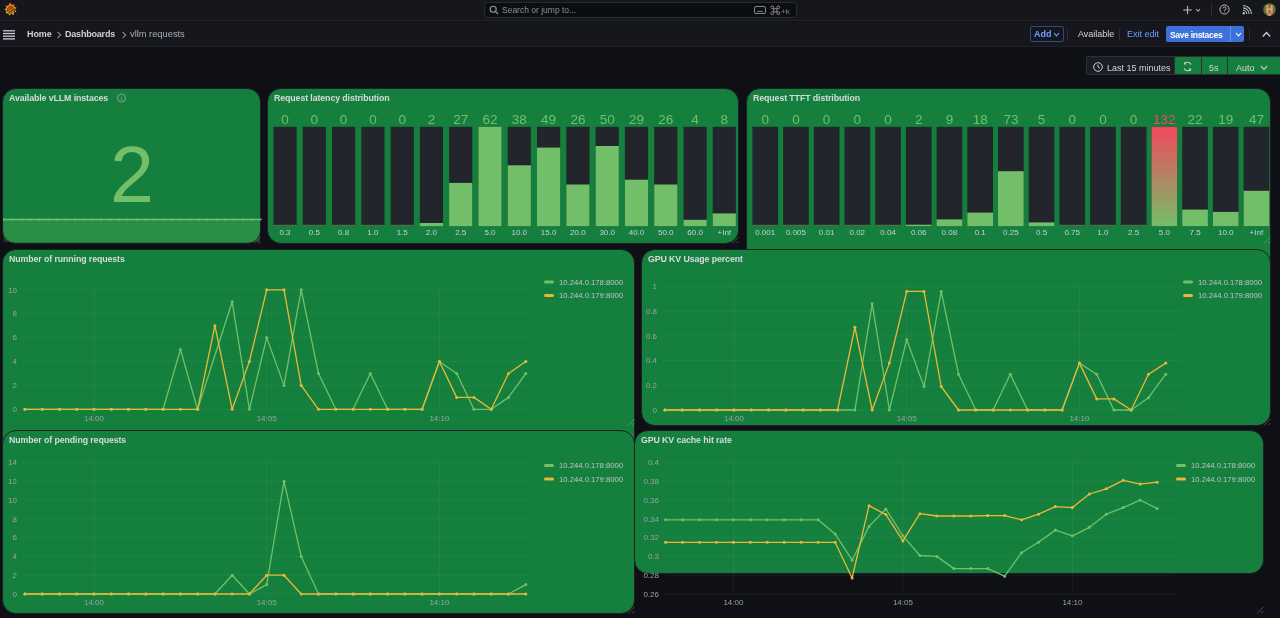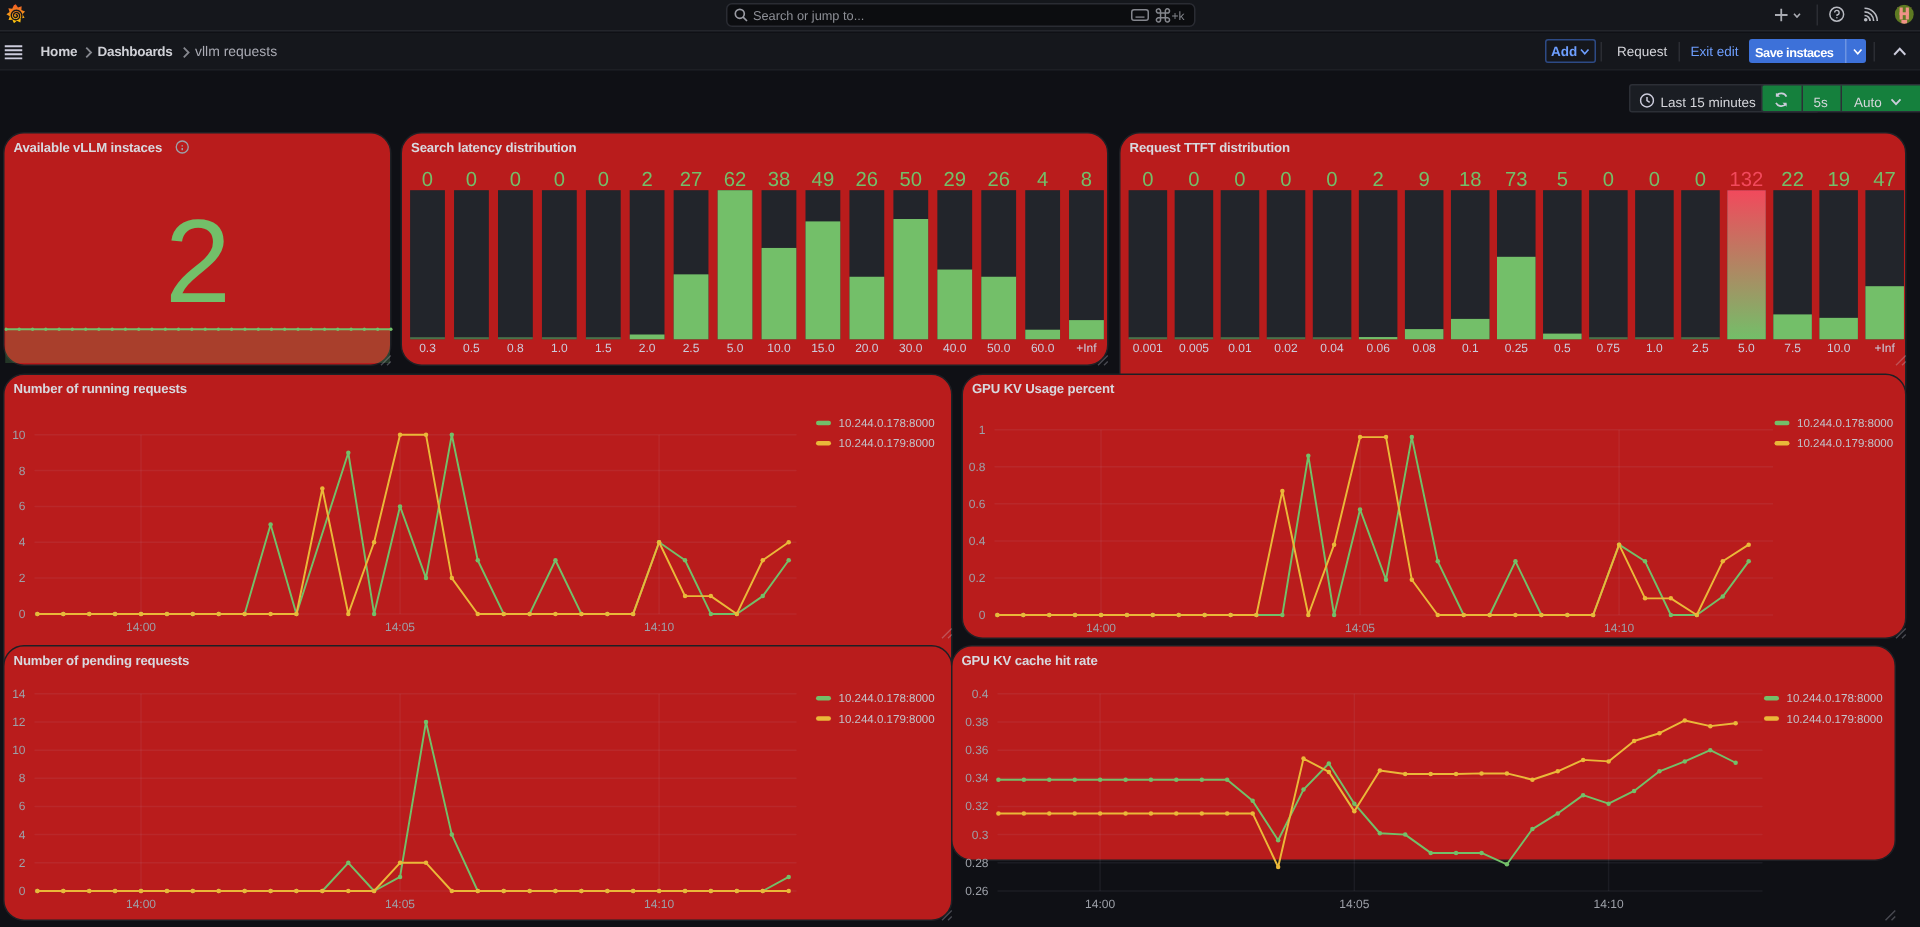--- a/index.html
+++ b/index.html
@@ -1,15 +1,15 @@
 <!DOCTYPE html>
 <html><head><meta charset="utf-8"><style>
 *{margin:0;padding:0;box-sizing:border-box}
 html,body{width:1280px;height:618px;overflow:hidden;background:#0f1015;font-family:"Liberation Sans",sans-serif}
-.panel{position:absolute;background:#b91c1c;border:1px solid #1e2025;border-radius:14px}
+.panel{position:absolute;background:#15803d;border:1px solid #1e2025;border-radius:14px}
 .ptitle{position:absolute;left:6px;top:3.5px;font-size:8.8px;font-weight:bold;color:#d8d9df;letter-spacing:-0.1px;white-space:nowrap}
 .abs{position:absolute}
 </style></head><body>
 
 <div class="abs" style="left:0;top:0;width:1280px;height:20.5px;background:#15171c;border-bottom:1px solid #23252b">
 <svg class="abs" style="left:3px;top:1.5px" width="15" height="16" viewBox="0 0 24 24">
 <defs>
         <linearGradient id="glog" x1="0" y1="0" x2="0" y2="1">
           <stop offset="0" stop-color="#F05A28"></stop>
           <stop offset="1" stop-color="#FBCA0A"></stop>
@@ -86,21 +86,21 @@
     </svg>
 <div class="abs" style="left:130px;top:7px;font-size:9.3px;color:#abacb5">vllm requests</div>
 <div class="abs" style="left:1030px;top:4.5px;width:34px;height:16px;border:1px solid #2d4a85;border-radius:2px"></div>
 <span class="abs" style="left:1067px;top:6px;width:1px;height:13px;background:#2b2d33"></span>
 <span class="abs" style="left:1119px;top:6px;width:1px;height:13px;background:#2b2d33"></span>
 <span class="abs" style="left:1249px;top:6px;width:1px;height:13px;background:#2b2d33"></span>
 <span class="abs" style="left:1034px;top:7px;font-size:9px;font-weight:bold;color:#6e9fff">Add</span>
 <svg class="abs" style="left:1053px;top:10.5px" width="7" height="5" viewBox="0 0 7 5">
       <path d="M1 1L3.5 3.8L6 1" fill="none" stroke="#6e9fff" stroke-width="1.1"></path>
     </svg>
-<div class="abs" style="left:1078px;top:7.5px;font-size:9px;color:#d5d6db">Request</div>
+<div class="abs" style="left:1078px;top:7.5px;font-size:9px;color:#d5d6db">Available</div>
 <div class="abs" style="left:1127px;top:7.5px;font-size:9px;color:#6e9fff">Exit edit</div>
 <div class="abs" style="left:1166px;top:4.5px;width:78px;height:16px;background:#3d71d9;border-radius:2px;color:#fff;font-size:8.5px">
       <span style="position:absolute;left:4px;top:3.5px;font-weight:bold;letter-spacing:-0.3px">Save instaces</span>
       <span style="position:absolute;left:64px;top:0;width:1px;height:16px;background:rgba(255,255,255,0.25)"></span>
     </div>
 <svg class="abs" style="left:1235px;top:10px" width="7" height="5" viewBox="0 0 7 5">
       <path d="M1 1L3.5 3.8L6 1" fill="none" stroke="#fff" stroke-width="1.1"></path>
     </svg>
 <svg class="abs" style="left:1262px;top:9px" width="9" height="7" viewBox="0 0 9 7">
       <path d="M0.8 5.5L4.5 1.5L8.2 5.5" fill="none" stroke="#ccccdc" stroke-width="1.3"></path>
@@ -172,21 +172,21 @@
       <circle cx="222.2" cy="130.5" r="1.1" fill="#73BF69"></circle>
       <circle cx="231.1" cy="130.5" r="1.1" fill="#73BF69"></circle>
       <circle cx="239.9" cy="130.5" r="1.1" fill="#73BF69"></circle>
       <circle cx="248.8" cy="130.5" r="1.1" fill="#73BF69"></circle>
       <circle cx="257.6" cy="130.5" r="1.1" fill="#73BF69"></circle>
 <line x1="251" y1="154.5" x2="257.5" y2="148" stroke="rgba(204,204,220,0.3)" stroke-width="1"></line>
 <line x1="255" y1="154.5" x2="257.5" y2="152" stroke="rgba(204,204,220,0.3)" stroke-width="1"></line>
 </svg>
   </div>
 <div class="panel" style="left:267px;top:88px;width:472px;height:156px">
-    <div class="ptitle">Search latency distribution</div>
+    <div class="ptitle">Request latency distribution</div>
     <svg width="472" height="156" style="position:absolute;left:0;top:0">
       <defs>
         <linearGradient id="gr267" x1="0" y1="1" x2="0" y2="0">
           <stop offset="0" stop-color="#73BF69"></stop>
           <stop offset="1" stop-color="#F2495C"></stop>
         </linearGradient>
       </defs>
       <rect x="5.4" y="37.8" width="23.2" height="99.4" fill="#22252b"></rect>
       <text x="17.0" y="35" text-anchor="middle" font-size="13.5" fill="#73BF69">0</text>
       <rect x="5.4" y="135.79999999999998" width="23.2" height="1.4" fill="#73BF69" opacity="0.5"></rect>

